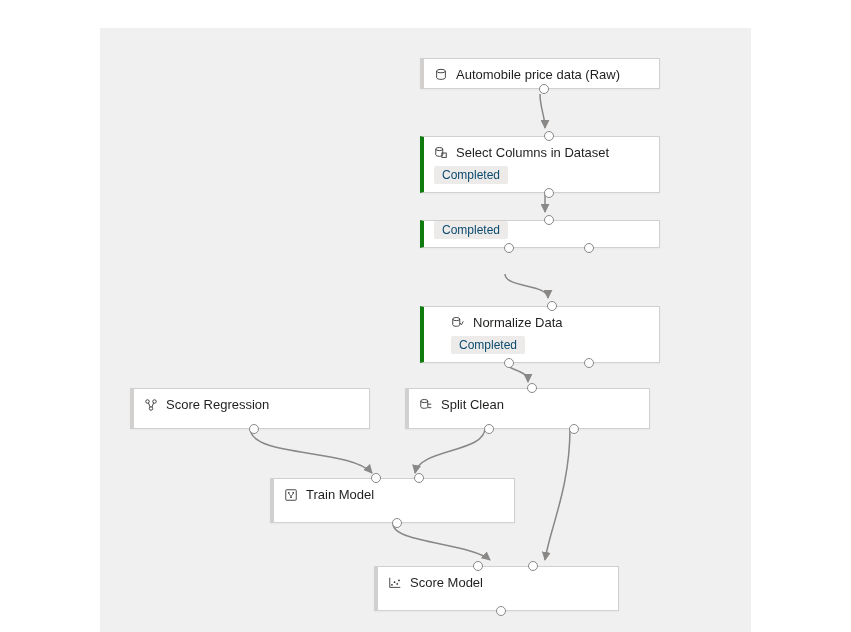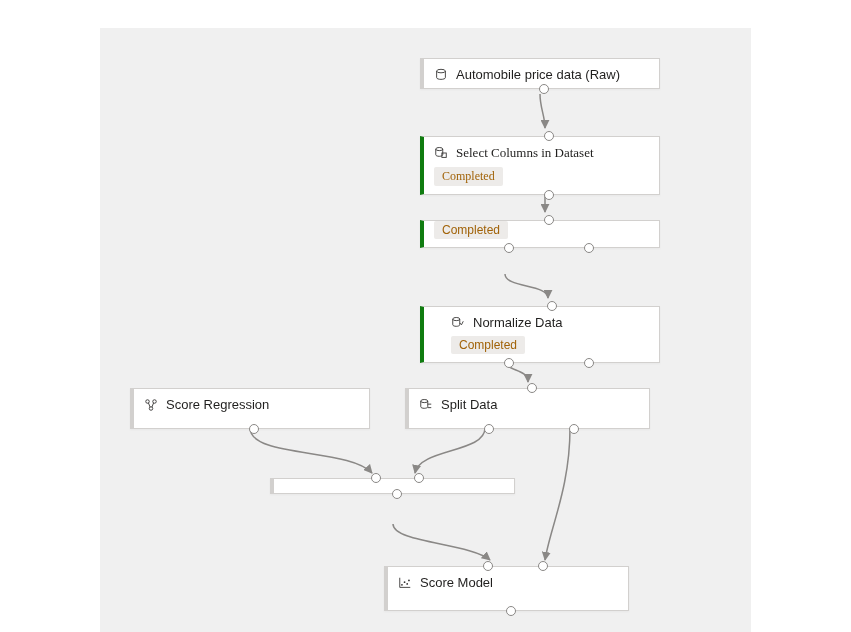--- a/index.html
+++ b/index.html
@@ -41,21 +41,21 @@
     gap: 8px;
   }
   .node-title {
     font-size: 13px;
     font-weight: 400;
     color: #201f1e;
   }
   .status-badge {
     display: inline-block;
     background: #edebe9;
-    color: #a16207;
+    color: #0c4a6e;
     font-size: 12px;
     padding: 2px 8px;
     margin: 0 10px 8px 10px;
     border-radius: 2px;
   }
   .port {
     position: absolute;
     width: 10px;
     height: 10px;
     background: #ffffff;
@@ -115,21 +115,21 @@
     <div class="node-header">
       <svg class="icon" viewBox="0 0 16 16">
           <ellipse cx="8" cy="3.5" rx="5" ry="2" fill="none" stroke="#323130" stroke-width="1"></ellipse>
           <path d="M3 3.5 V11 c0 1.1 2.2 2 5 2 s5-.9 5-2 V3.5" fill="none" stroke="#323130" stroke-width="1"></path>
         </svg>
       <span class="node-title">Automobile price data (Raw)</span>
     </div>
     <div class="port" style="left:115px; bottom:-6px;"></div>
   </div>
 
-  <div class="node completed" style="left:320px; top:108px; width:240px;font-family:Liberation Serif, serif;">
+  <div class="node completed" style="left:320px; top:108px; width:240px;">
     <div class="node-header">
       <svg class="icon" viewBox="0 0 16 16">
           <ellipse cx="6" cy="3.5" rx="4" ry="1.8" fill="none" stroke="#323130" stroke-width="1"></ellipse>
           <path d="M2 3.5 V10 c0 1 1.8 1.8 4 1.8 s4-.8 4-1.8 V3.5" fill="none" stroke="#323130" stroke-width="1"></path>
           <rect x="9" y="8" width="5" height="5" fill="none" stroke="#323130" stroke-width="1"></rect>
         </svg>
       <span class="node-title">Select Columns in Dataset</span>
     </div>
     <span class="status-badge">Completed</span>
     <div class="port" style="left:120px; top:-6px;"></div>
@@ -158,21 +158,21 @@
     <div class="port" style="left:160px; bottom:-6px;"></div>
   </div>
 
   <div class="node" style="left:305px; top:360px; width:245px;">
     <div class="node-header">
       <svg class="icon" viewBox="0 0 16 16">
           <ellipse cx="6" cy="3.5" rx="4" ry="1.8" fill="none" stroke="#323130" stroke-width="1"></ellipse>
           <path d="M2 3.5 V10 c0 1 1.8 1.8 4 1.8 s4-.8 4-1.8 V3.5" fill="none" stroke="#323130" stroke-width="1"></path>
           <path d="M10 7 L14 7 M10 11 L14 11" stroke="#323130" stroke-width="1"></path>
         </svg>
-      <span class="node-title">Split Data</span>
+      <span class="node-title">Split Clean</span>
     </div>
     <div style="height:10px"></div>
     <div class="port" style="left:118px; top:-6px;"></div>
     <div class="port" style="left:75px; bottom:-6px;"></div>
     <div class="port" style="left:160px; bottom:-6px;"></div>
   </div>
 
   <div class="node" style="left:30px; top:360px; width:240px;">
     <div class="node-header">
       <svg class="icon" viewBox="0 0 16 16">
@@ -181,27 +181,37 @@
           <circle cx="8" cy="12" r="2" fill="none" stroke="#323130" stroke-width="1"></circle>
           <path d="M5 5.5 L7 10.5 M11 5.5 L9 10.5" stroke="#323130" stroke-width="1"></path>
         </svg>
       <span class="node-title">Score Regression</span>
     </div>
     <div style="height:10px"></div>
     <div class="port" style="left:115px; bottom:-6px;"></div>
   </div>
 
   <div class="node" style="left:170px; top:450px; width:245px;">
+    <div class="node-header">
+      <svg class="icon" viewBox="0 0 16 16">
+          <rect x="2" y="2" width="12" height="12" rx="1" fill="none" stroke="#323130" stroke-width="1"></rect>
+          <circle cx="5.5" cy="5.5" r="1" fill="#323130"></circle>
+          <circle cx="10.5" cy="5.5" r="1" fill="#323130"></circle>
+          <circle cx="8" cy="10.5" r="1" fill="#323130"></circle>
+          <path d="M5.5 6.5 L8 9.5 M10.5 6.5 L8 9.5" stroke="#323130" stroke-width="0.8"></path>
+        </svg>
+      <span class="node-title">Train Model</span>
+    </div>
     <div style="height:14px"></div>
     <div class="port" style="left:97px; top:-6px;"></div>
     <div class="port" style="left:140px; top:-6px;"></div>
     <div class="port" style="left:118px; bottom:-6px;"></div>
   </div>
 
-  <div class="node" style="left:284px; top:538px; width:245px;">
+  <div class="node" style="left:274px; top:538px; width:245px;">
     <div class="node-header">
       <svg class="icon" viewBox="0 0 16 16">
           <path d="M2 13 L2 2 M2 13 L14 13" stroke="#323130" stroke-width="1"></path>
           <circle cx="4.5" cy="10" r="1" fill="#323130"></circle>
           <circle cx="7.5" cy="7" r="1" fill="#323130"></circle>
           <circle cx="10.5" cy="9" r="1" fill="#323130"></circle>
           <circle cx="12.5" cy="5" r="1" fill="#323130"></circle>
         </svg>
       <span class="node-title">Score Model</span>
     </div>

